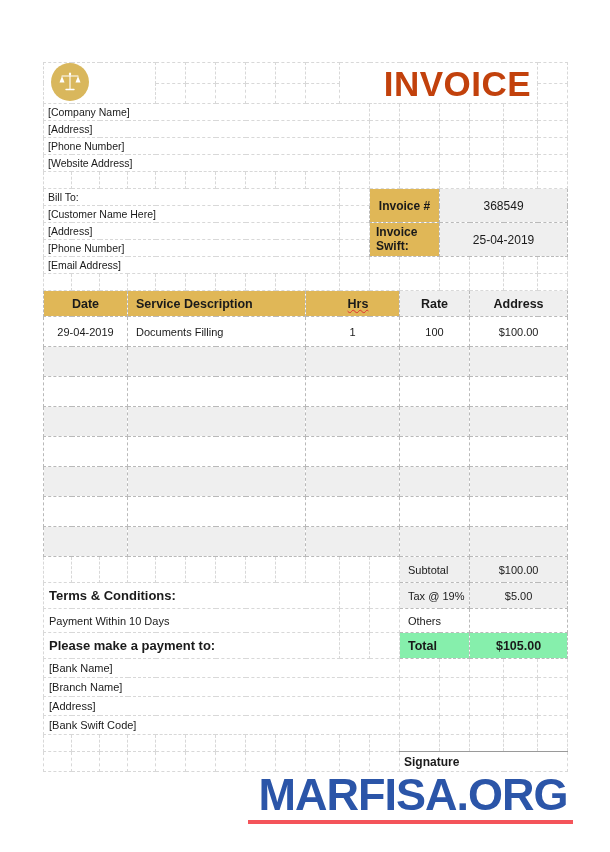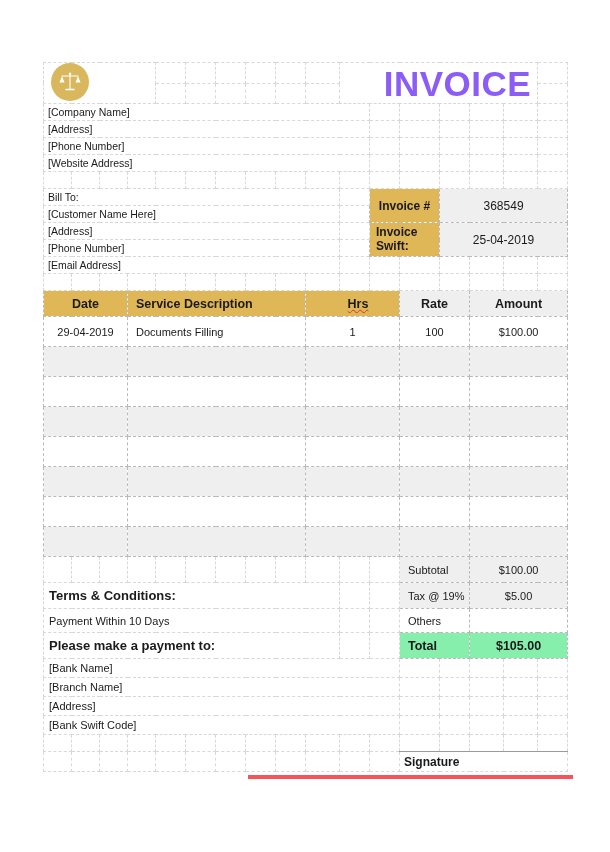--- a/index.html
+++ b/index.html
@@ -51,21 +51,21 @@
   .title-cell {
     text-align: right;
     vertical-align: middle;
     padding-right: 6px !important;
   }
   .invoice-title {
     font-size: 35px;
     font-weight: bold;
     letter-spacing: 0.5px;
     line-height: 1;
-    color: #8b5cf6;
+    color: #c2410c;
   }
 
   
   .logo-cell { padding: 0 !important; vertical-align: middle; text-align: left; }
   .logo {
     width: 38px; height: 38px;
     border-radius: 50%;
     background: #d9b75c;
     display: inline-block;
     position: relative;
@@ -315,21 +315,21 @@
           <td class="nb"></td>
           <td class="nb"></td>
       <td class="nb"></td>
     </tr>
 
     <tr class="thead">
       <td class="hdr-gold" colspan="3">Date</td>
       <td class="hdr-gold" colspan="6" style="text-align:left;padding-left:8px !important">Service Description</td>
       <td class="hdr-gold" colspan="3"><span class="squiggle">Hrs</span></td>
       <td class="hdr-gray" colspan="2">Rate</td>
-      <td class="hdr-gray" colspan="3">Amount</td>
+      <td class="hdr-gray" colspan="3">Address</td>
     </tr>
 
     <tr class="itemrow">
       <td class="white c" colspan="3">29-04-2019</td>
       <td class="white" colspan="6" style="padding-left:8px !important">Documents Filling</td>
       <td class="white c" colspan="3">1</td>
       <td class="white c" colspan="2">100</td>
       <td class="white c" colspan="3">$100.00</td>
     </tr>
 
@@ -493,16 +493,17 @@
           <td class="nb"></td>
           <td class="nb"></td>
           <td class="nb"></td>
       <td class="nb sig" colspan="5">Signature</td>
     </tr>
 
   </tbody>
     </table>
 
   <div class="marfisa">
+    <div class="marfisa-text">MARFISA.ORG</div>
     <div class="marfisa-rule"></div>
   </div>
 
 </div>
 
 </body></html>

